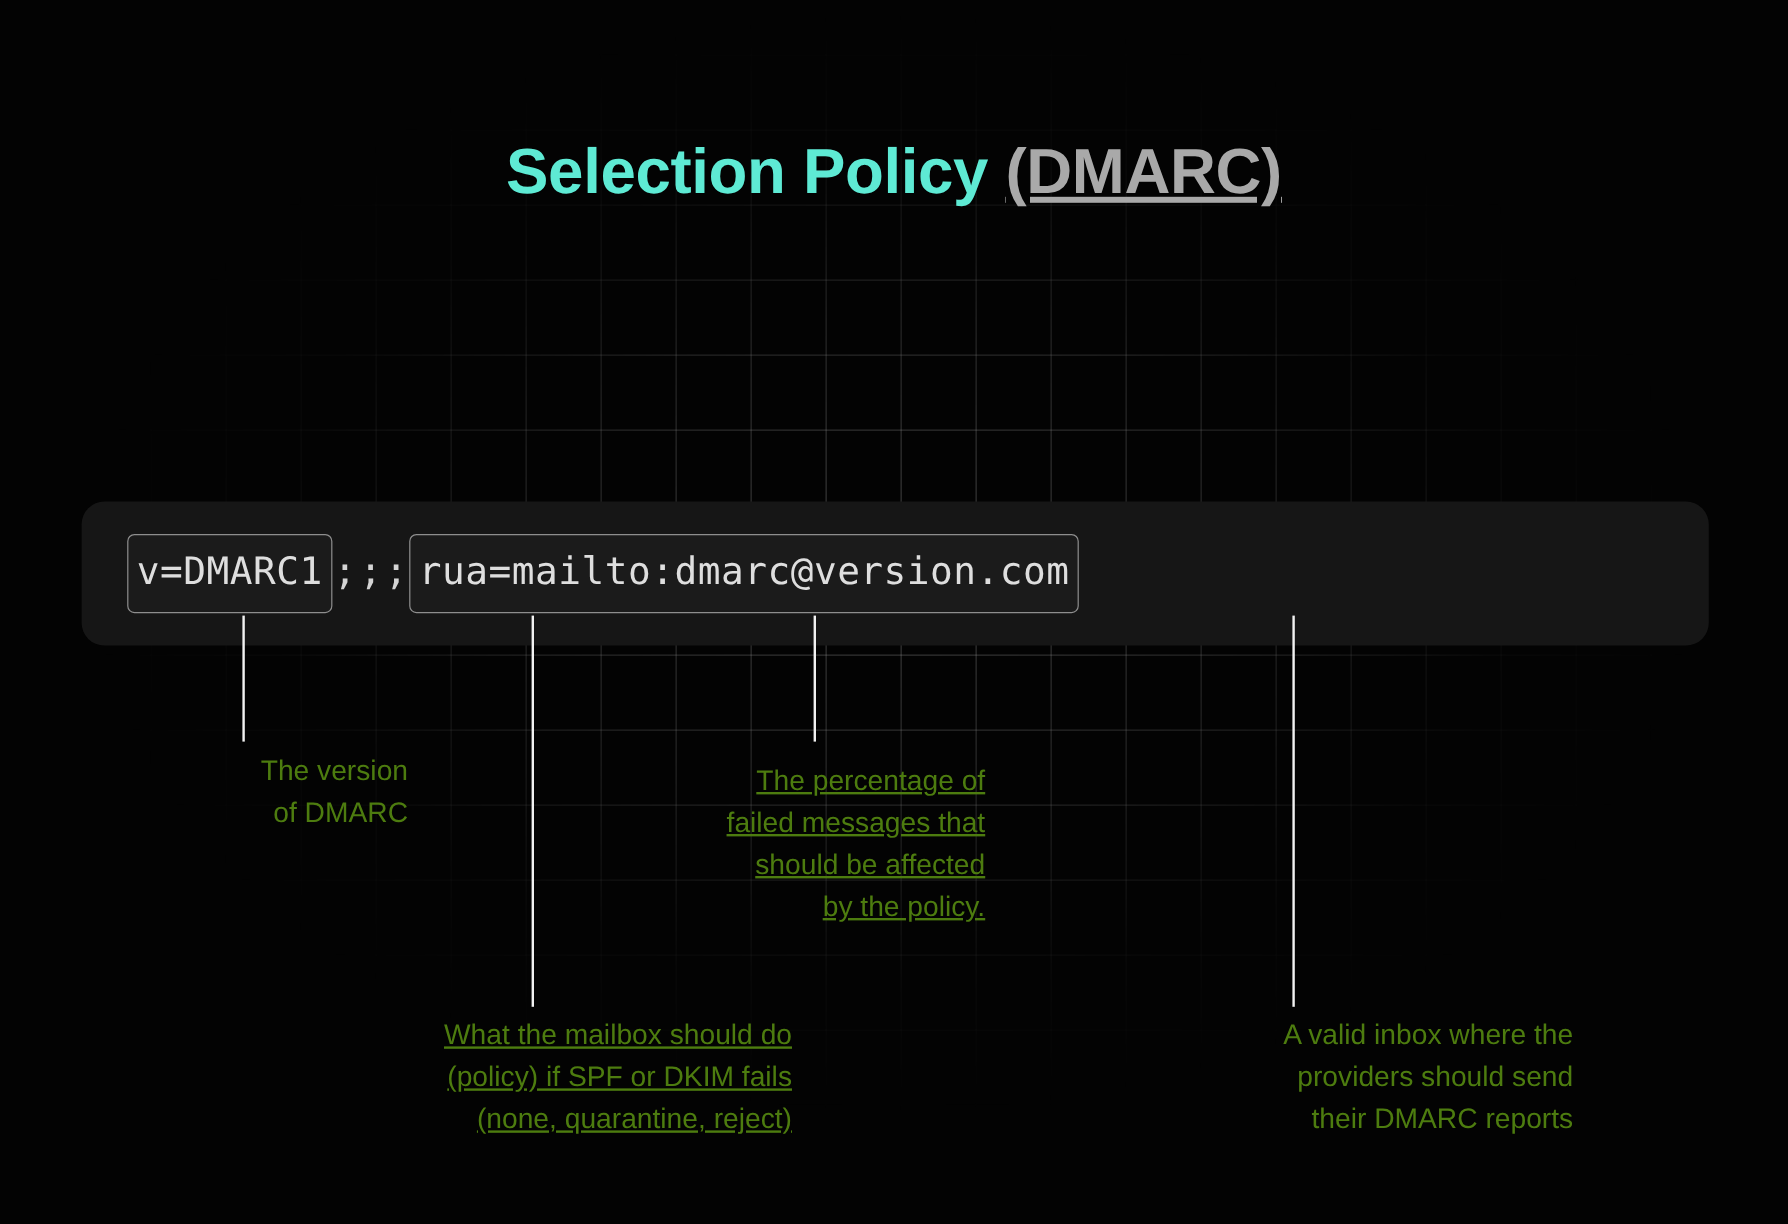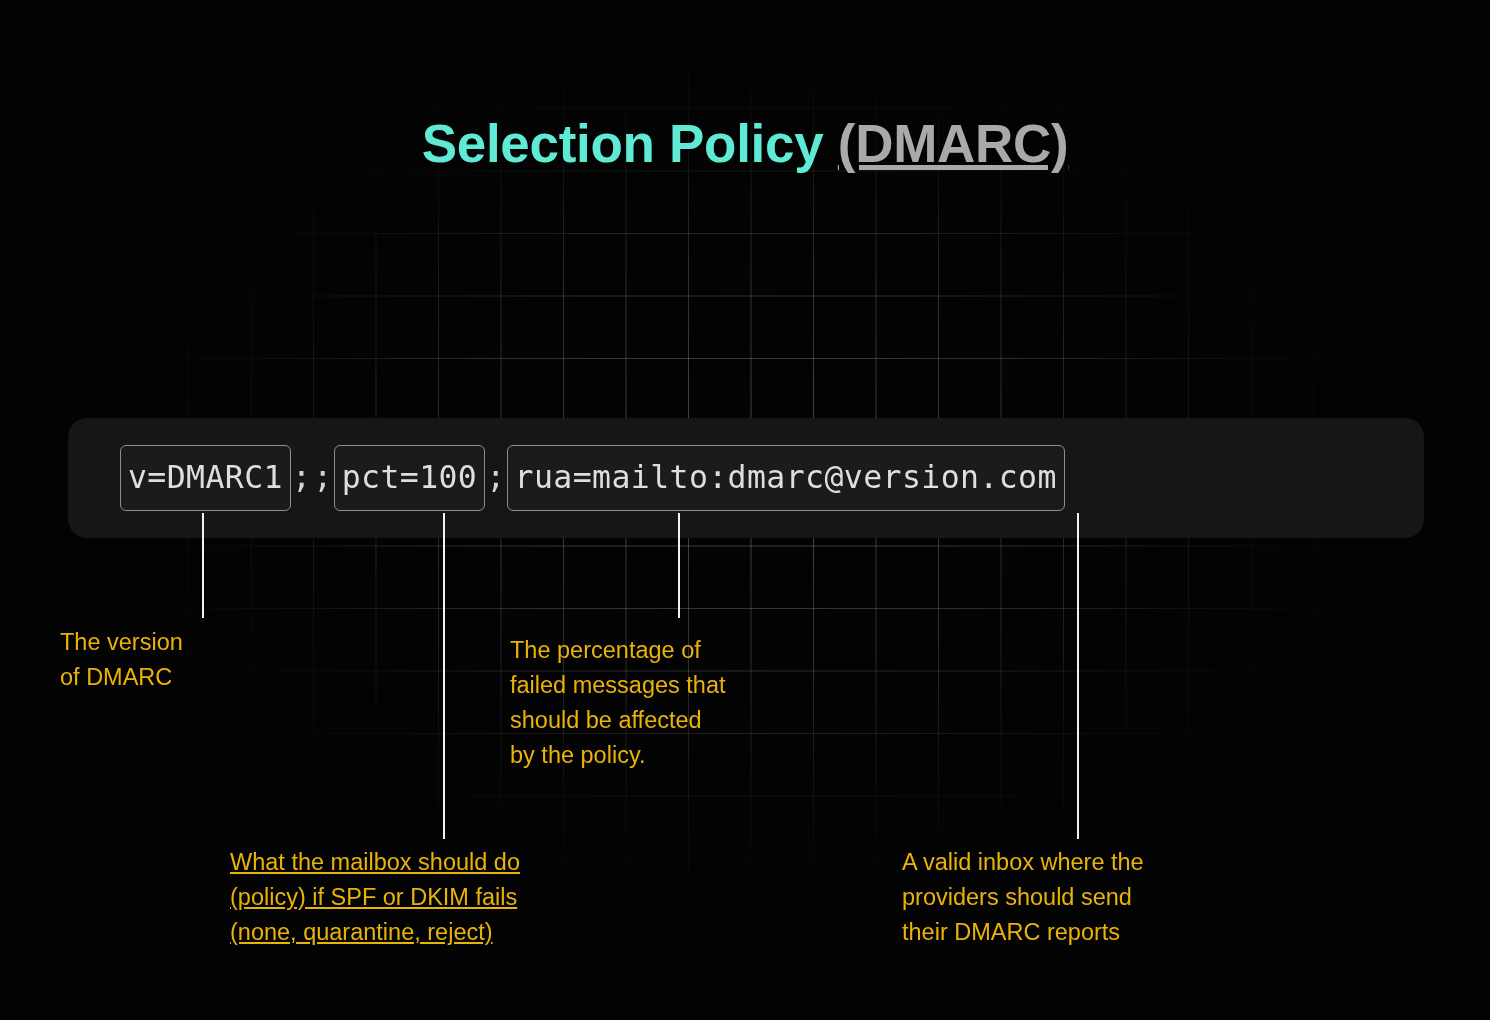--- a/index.html
+++ b/index.html
@@ -37,21 +37,21 @@
   #page-title .t-sub{ color:#a9a9a9;text-decoration:underline; }
 
   
   #record-panel{
     position:absolute;
     left:68px; top:418px;
     width:1356px; height:120px;
     background:#161616;
     border-radius:19px;
     display:flex; align-items:center;
-    padding:0 52px;
+    padding:0 38px;
   }
   #record-row{
     display:flex; align-items:center;
     font-family:"DejaVu Sans Mono","Liberation Mono",monospace;
     font-size:31.5px;
     letter-spacing:0.4px;
     line-height:1;
     color:#d8d8d8;
     white-space:nowrap;
   }
@@ -70,44 +70,43 @@
   
   .connector{
     position:absolute;
     width:2px;
     background:#f2f2f2;
   }
 
   
   .annotation{
     position:absolute;
-    text-align:left;
-    color:#eab308;
+    text-align:right;
+    color:#4d7c0f;
     font-size:23.5px;
     line-height:35px;
     white-space:pre-line;
   }
   #ann-version  { left:60px;  top:625px; width:280px; }
-  #ann-pct      { left:510px; top:633px; width:340px; }
+  #ann-pct      { left:481px; top:633px; width:340px;text-decoration:underline; }
   #ann-policy   { left:230px; top:845px; width:430px;text-decoration:underline; }
-  #ann-rua      { left:902px; top:845px; width:390px; }
+  #ann-rua      { left:921px; top:845px; width:390px; }
 </style>
 </head>
 <body>
 
 <div id="grid-layer"></div>
 
 <h1 id="page-title"><span class="t-main">Selection Policy </span><span class="t-sub">(DMARC)</span></h1>
 
 <div id="record-panel">
   <div id="record-row">
     <span class="token-box">v=DMARC1</span>
     <span class="token-sep">;</span>
     <span class="token-sep">;</span>
-    <span class="token-box">pct=100</span>
     <span class="token-sep">;</span>
     <span class="token-box">rua=mailto:dmarc@version.com</span>
   </div>
 </div>
 
 <div class="connector" style="left:202px; top:513px; height:105px;"></div>
 <div class="connector" style="left:443px; top:513px; height:326px;"></div>
 <div class="connector" style="left:678px; top:513px; height:105px;"></div>
 <div class="connector" style="left:1077px; top:513px; height:326px;"></div>
 

